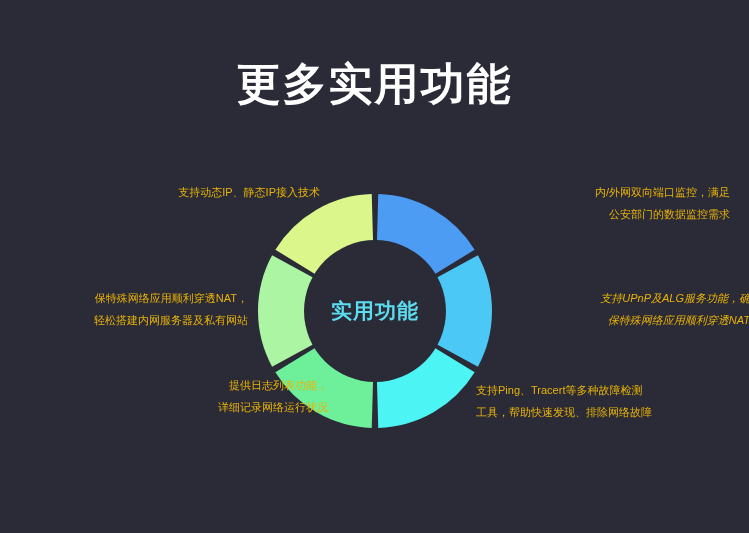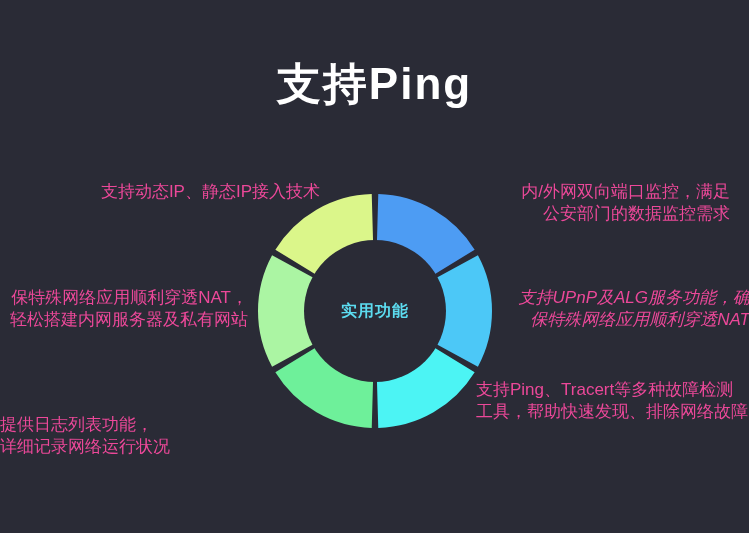--- a/index.html
+++ b/index.html
@@ -36,49 +36,49 @@
     transform:translate(-50%,-50%);
     width:142px; height:142px;
     border-radius:50%;
     background:#2a2b36;
     display:flex;
     align-items:center;
     justify-content:center;
   }
   #donut-center-label {
     color:#5cdcf0;
-    font-size:16px;
+    font-size:21px;
     font-weight:bold;
     letter-spacing:1px;
     white-space:nowrap;
     font-family:Liberation Mono, monospace;
   }
 
   
   .feature-label {
     position:absolute;
-    color:#ec4899;
-    font-size:17px;
+    color:#eab308;
+    font-size:11px;
     line-height:22px;
     white-space:pre-line;
   }
   .lbl-right { text-align:left; }
   .lbl-left  { text-align:right; }
 
   #label-dynamic-ip   { left:0;     top:181px; width:320px; text-align:right; }
   #label-port-monitor { left:430px; top:181px; width:300px; text-align:right;  }
   #label-ddns         { left:0;     top:287px; width:248px; text-align:right; }
   #label-upnp         { left:500px; top:287px; width:250px; text-align:right;font-style:italic;  }
-  #label-log          { left:0;     top:374px; width:322px; text-align:left;margin-top:40px; }
+  #label-log          { left:6px;     top:374px; width:322px; text-align:right; }
   #label-ping         { left:444px; top:379px; width:319px; text-align:left;margin-left:32px;  }
 </style>
 </head>
 <body>
 
-<h1 id="page-title">支持Ping</h1>
+<h1 id="page-title">更多实用功能</h1>
 
 <div id="donut-wrap">
   <svg id="donut-svg" viewBox="0 0 236 236">
     <g id="donut-segments">
         <path d="M 121.26683173065754 1.0456165402785444 A 117 117 0 0 1 217.65205129473657 56.693649001500745 L 177.62088539001334 81.32098658209446 A 70 70 0 0 0 119.95451471064982 48.0272919471752 Z" fill="#4d9cf3"></path>
         <path d="M 220.91888302539414 62.3519675387778 A 117 117 0 0 1 220.9188830253941 173.64803246122221 L 179.57540010066316 151.2936946349193 A 70 70 0 0 0 179.57540010066316 84.70630536508074 Z" fill="#4cc8f7"></path>
         <path d="M 217.65205129473657 179.30635099849923 A 117 117 0 0 1 121.26683173065754 234.95438345972144 L 119.95451471064982 187.9727080528248 A 70 70 0 0 0 177.62088539001334 154.67901341790554 Z" fill="#4cf4f4"></path>
         <path d="M 114.73316826934247 234.95438345972144 A 117 117 0 0 1 18.34794870526342 179.30635099849925 L 58.379114609986665 154.67901341790554 A 70 70 0 0 0 116.0454852893502 187.9727080528248 Z" fill="#6ef09a"></path>
         <path d="M 15.08111697460589 173.64803246122224 A 117 117 0 0 1 15.08111697460582 62.35196753877788 L 56.42459989933682 84.70630536508078 A 70 70 0 0 0 56.424599899336854 151.2936946349193 Z" fill="#abf5a3"></path>
         <path d="M 18.347948705263434 56.69364900150072 A 117 117 0 0 1 114.73316826934241 1.0456165402785444 L 116.04548528935017 48.0272919471752 A 70 70 0 0 0 58.37911460998667 81.32098658209445 Z" fill="#dbf68a"></path>

